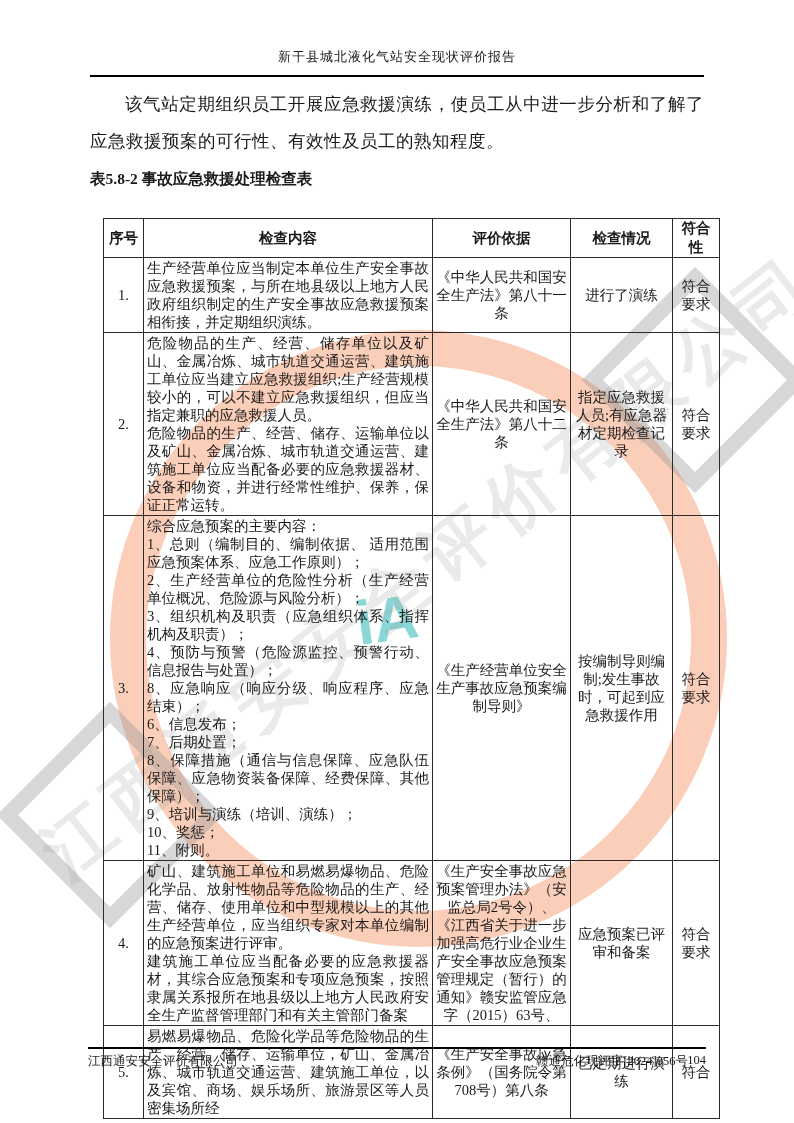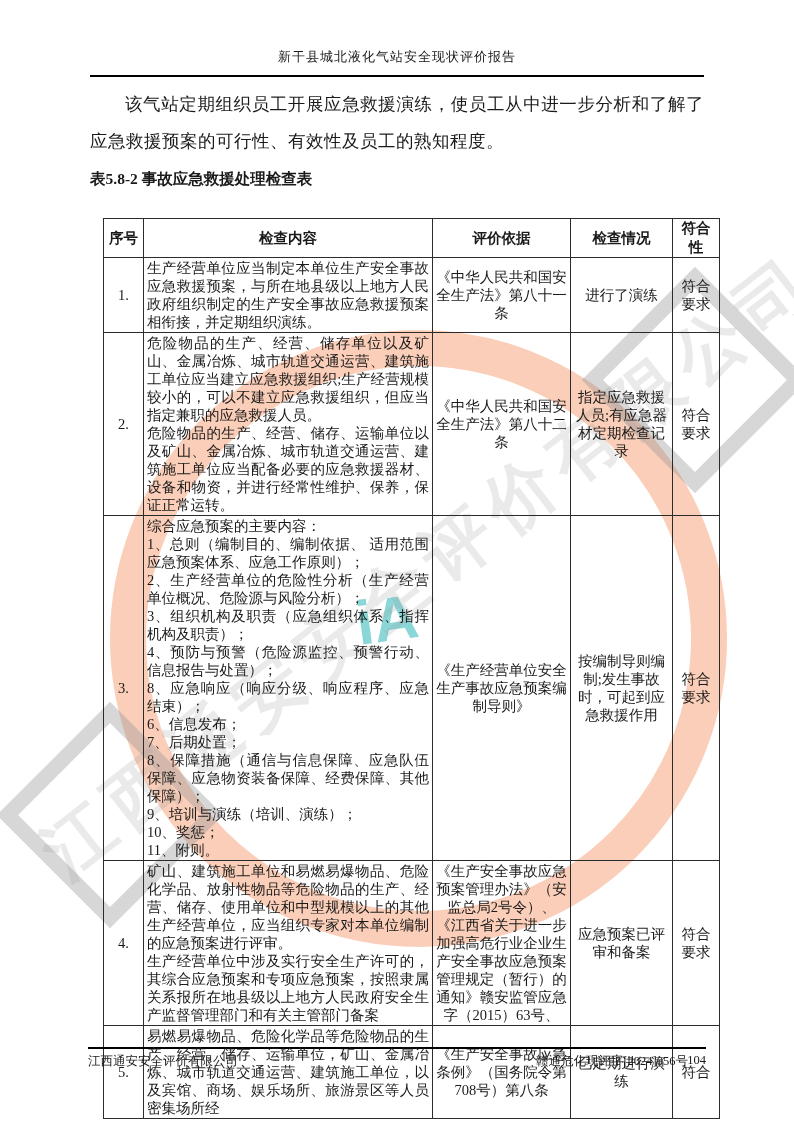--- a/index.html
+++ b/index.html
@@ -143,21 +143,21 @@
               <div class="pline">11、附则。</div>
             </td>
           <td class="basis">《生产经营单位安全生产事故应急预案编制导则》</td>
           <td class="situation">按编制导则编制;发生事故时，可起到应急救援作用</td>
           <td class="conformity">符合要求</td>
         </tr>
         <tr>
           <td class="seq">4.</td>
           <td class="content">
               <div class="pline">矿山、建筑施工单位和易燃易爆物品、危险化学品、放射性物品等危险物品的生产、经营、储存、使用单位和中型规模以上的其他生产经营单位，应当组织专家对本单位编制的应急预案进行评审。</div>
-              <div class="pline">生产经营单位中涉及实行安全生产许可的，其综合应急预案和专项应急预案，按照隶属关系报所在地县级以上地方人民政府安全生产监督管理部门和有关主管部门备案</div>
+              <div class="pline">建筑施工单位应当配备必要的应急救援器材，其综合应急预案和专项应急预案，按照隶属关系报所在地县级以上地方人民政府安全生产监督管理部门和有关主管部门备案</div>
             </td>
           <td class="basis">《生产安全事故应急预案管理办法》（安监总局2号令）、《江西省关于进一步加强高危行业企业生产安全事故应急预案管理规定（暂行）的通知》赣安监管应急字（2015）63号、</td>
           <td class="situation">应急预案已评审和备案</td>
           <td class="conformity">符合要求</td>
         </tr>
         <tr>
           <td class="seq">5.</td>
           <td class="content">
               <div class="pline">易燃易爆物品、危险化学品等危险物品的生产、经营、储存、运输单位，矿山、金属冶炼、城市轨道交通运营、建筑施工单位，以及宾馆、商场、娱乐场所、旅游景区等人员密集场所经</div>
             </td>

